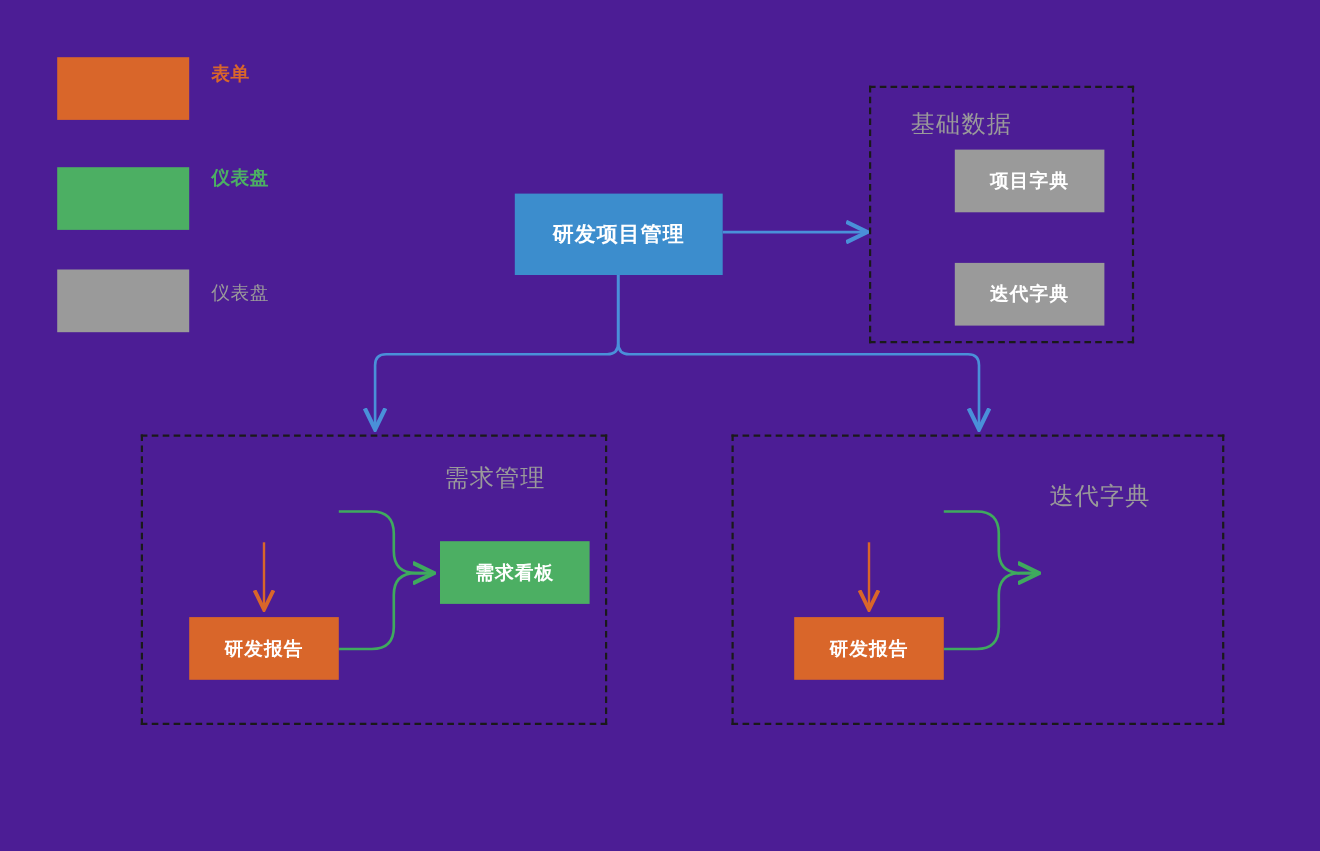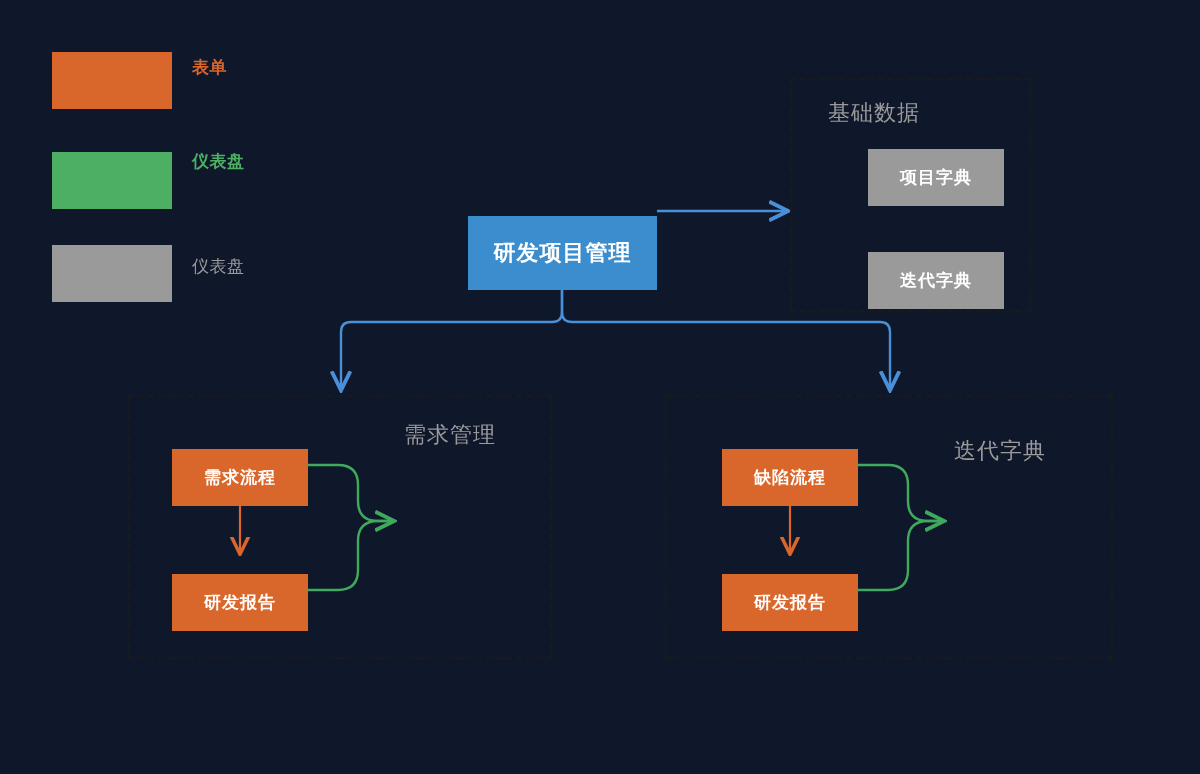--- a/index.html
+++ b/index.html
@@ -7,21 +7,21 @@
     padding: 0;
     background: #ffffff;
   }
   body {
     font-family: "Liberation Sans", "DejaVu Sans", sans-serif;
   }
   #canvas {
     position: relative;
     width: 1200px;
     height: 774px;
-    background: #0f172a;
+    background: #4c1d95;
     overflow: hidden;
   }
   .svg-layer {
     position: absolute;
     left: 0;
     top: 0;
     width: 1200px;
     height: 774px;
     pointer-events: none;
   }
@@ -47,26 +47,24 @@
     display: flex;
     align-items: center;
     justify-content: center;
     color: #ffffff;
     font-weight: bold;
     letter-spacing: 1px;
     text-align: center;
     box-sizing: border-box;
   }
   .node-main {
-    font-size: 22px;
-    margin-top: 40px;
+    font-size: 19px;
   }
   .node-sub {
     font-size: 17px;
-    margin-top: 13px;
   }
 
   
   .group {
     position: absolute;
     border: 2px dashed #1a1a1a;
     border-style: dashed;
     box-sizing: border-box;
     background: transparent;
   }
@@ -128,21 +126,20 @@
 
   <div class="node node-main" style="left:468px; top:176px; width:189px; height:74px; background:#3c8dcd;">研发项目管理</div>
 
   <div class="group" style="left:790px; top:78px; width:241px; height:234px;"></div>
   <div class="group-title" style="left:828px; top:98px;">基础数据</div>
   <div class="node node-sub" style="left:868px; top:136px; width:136px; height:57px; background:#9a9a9a;">项目字典</div>
   <div class="node node-sub" style="left:868px; top:239px; width:136px; height:57px; background:#9a9a9a;">迭代字典</div>
 
   <div class="group" style="left:128px; top:395px; width:424px; height:264px;"></div>
   <div class="group-title" style="left:404px; top:420px;">需求管理</div>
-  <div class="node node-sub" style="left:172px; top:436px; width:136px; height:57px; background:#d9662a;">需求流程</div>
   <div class="node node-sub" style="left:172px; top:561px; width:136px; height:57px; background:#d9662a;">研发报告</div>
+  <div class="node node-sub" style="left:400px; top:492px; width:136px; height:57px; background:#4caf63;">需求看板</div>
 
   <div class="group" style="left:665px; top:395px; width:448px; height:264px;"></div>
   <div class="group-title" style="left:954px; top:436px;">迭代字典</div>
-  <div class="node node-sub" style="left:722px; top:436px; width:136px; height:57px; background:#d9662a;">缺陷流程</div>
   <div class="node node-sub" style="left:722px; top:561px; width:136px; height:57px; background:#d9662a;">研发报告</div>
 
 </div>
 
 </body></html>

